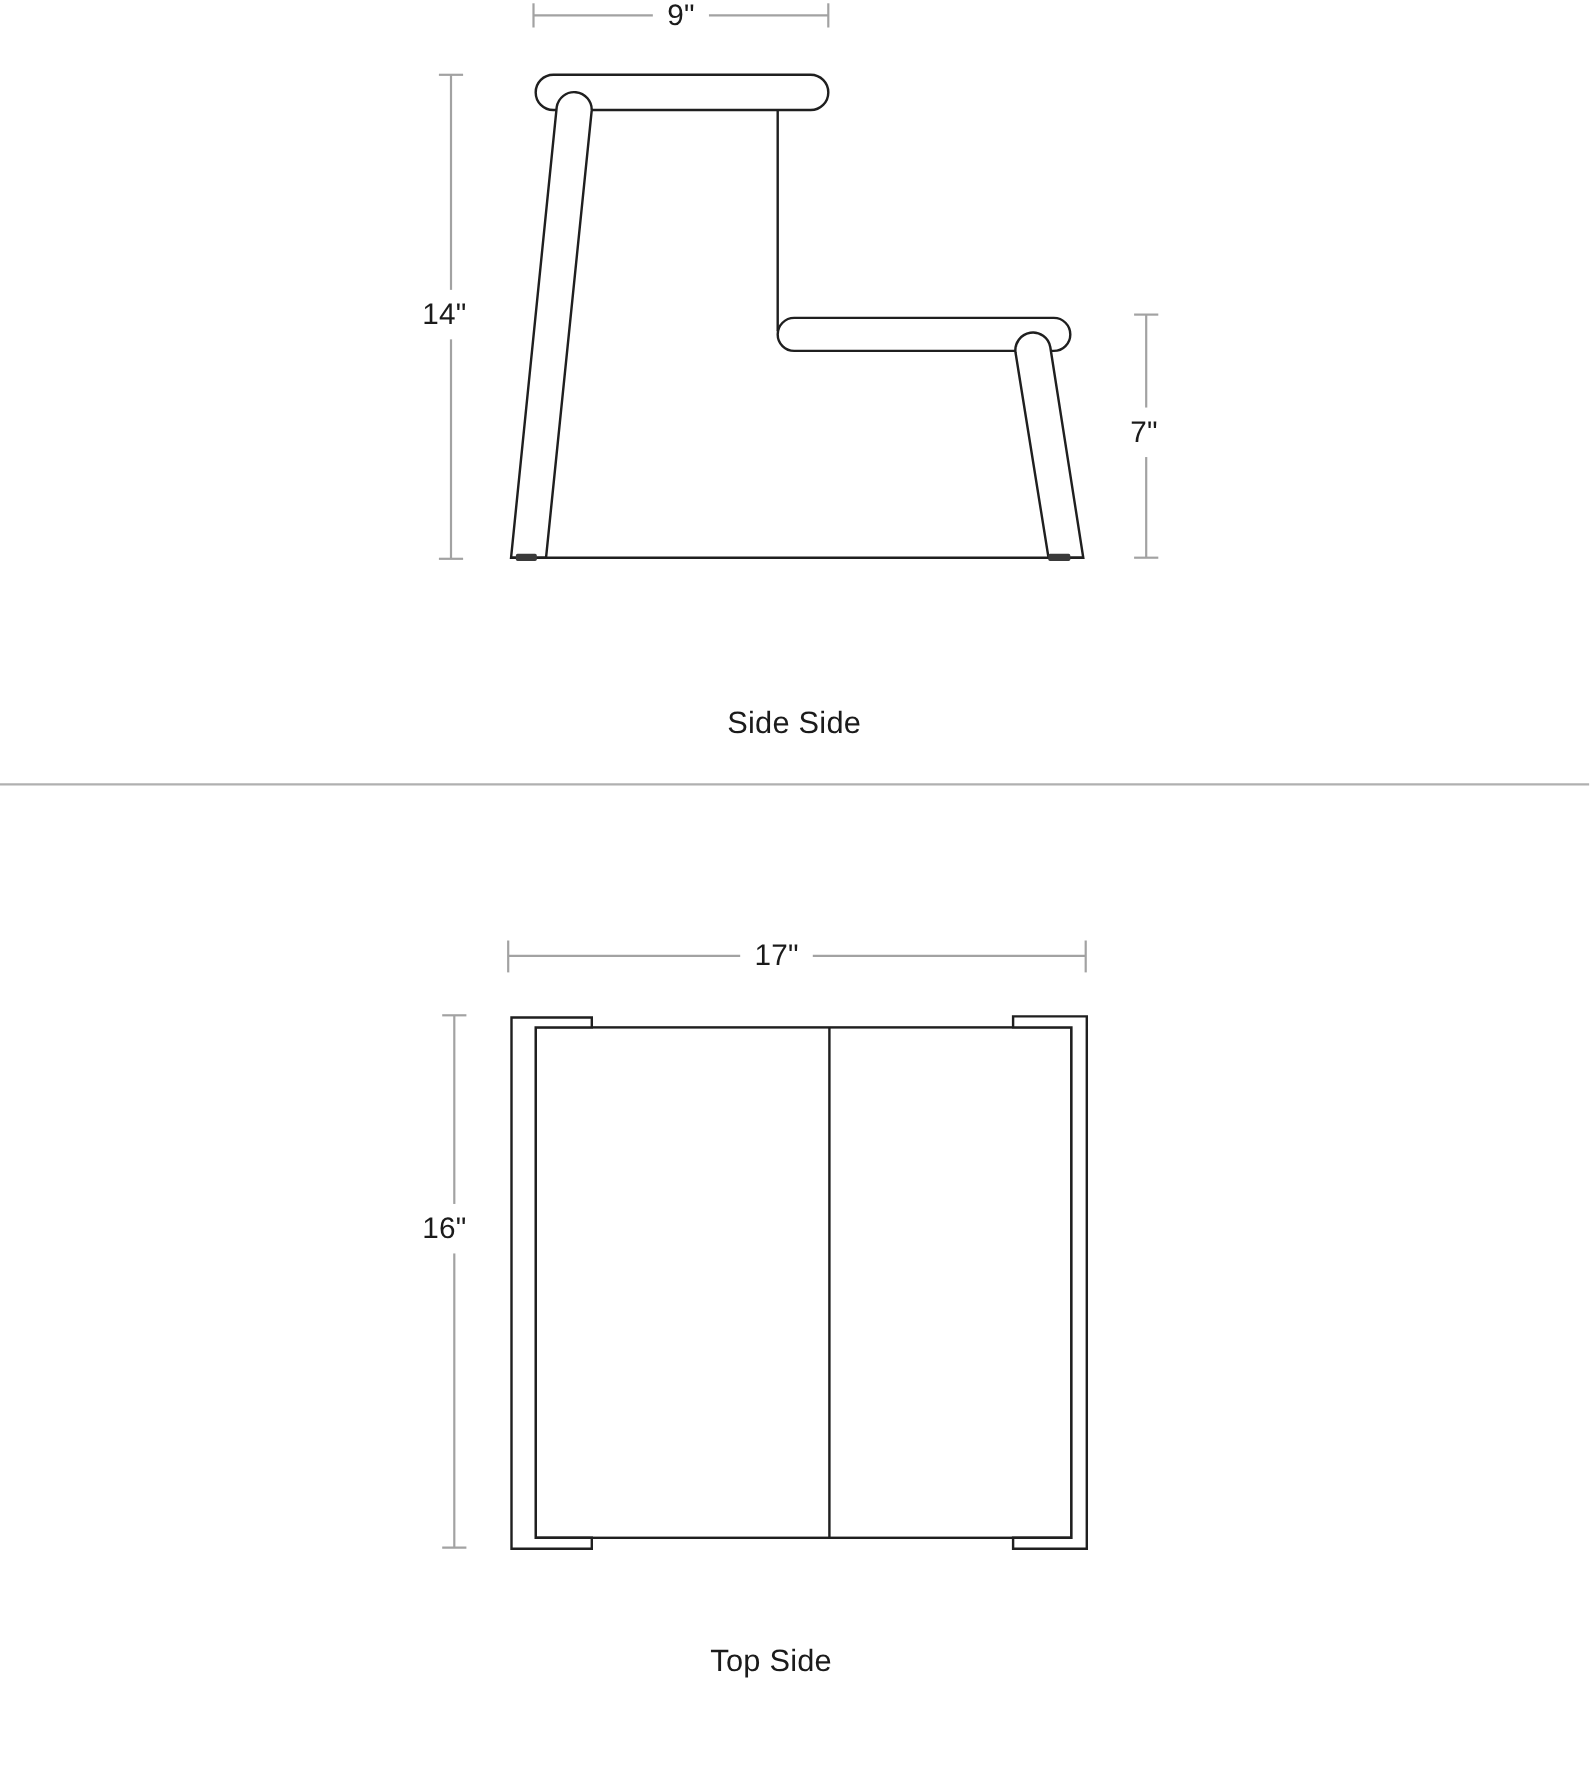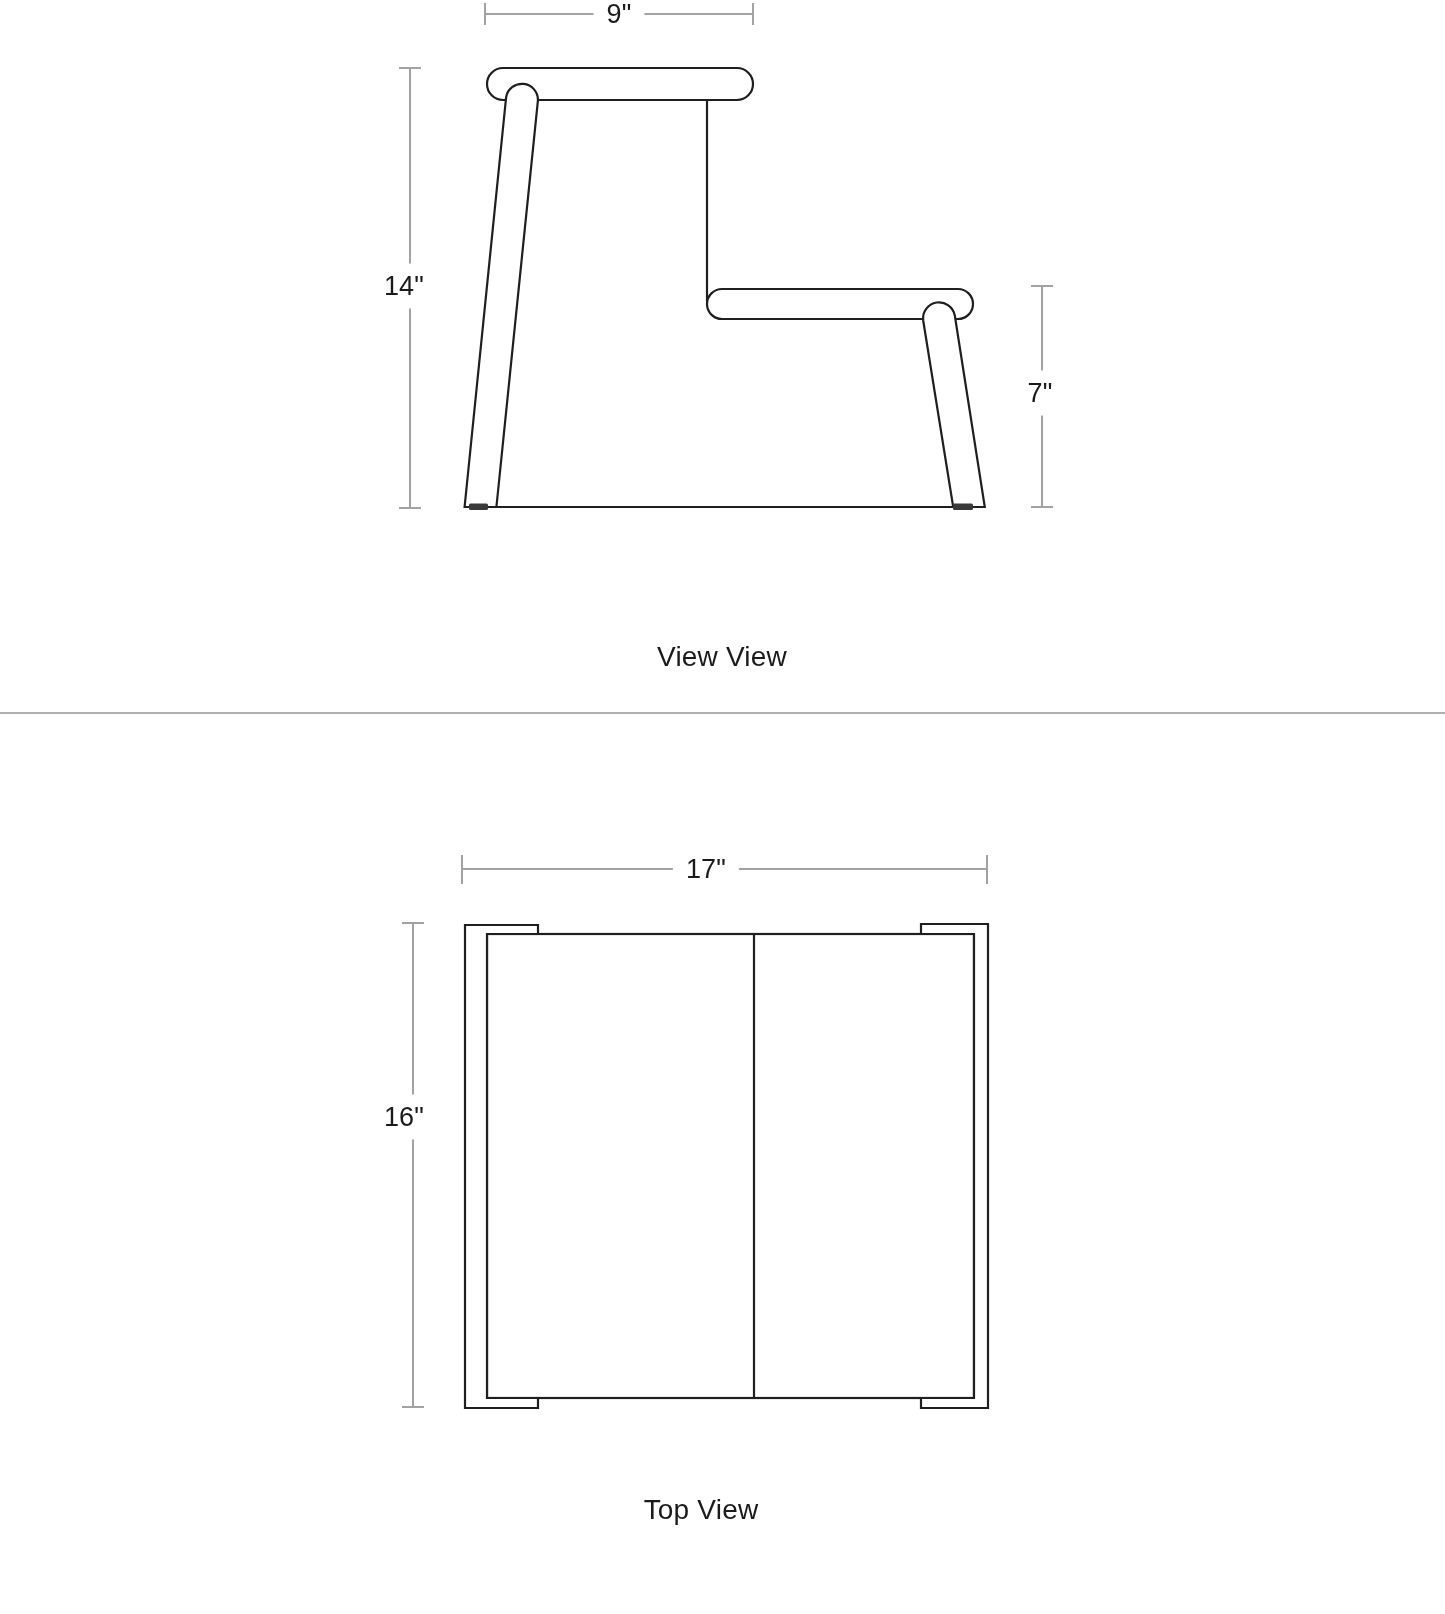--- a/index.html
+++ b/index.html
@@ -102,21 +102,21 @@
       <path d="M 921 924 L 988 924 L 988 1408 L 921 1408 L 921 1398 L 974 1398 L 974 934 L 921 934 Z"></path>
     </g>
   </svg>
 
   <div class="dim-label" style="left:619px; top:14px;">9"</div>
 
   <div class="dim-label vert" style="left:404px; top:286px;">14"</div>
 
   <div class="dim-label vert" style="left:1040px; top:393px;">7"</div>
 
-  <div class="view-title" style="left:722px; top:657px;">View View</div>
+  <div class="view-title" style="left:722px; top:657px;">Side Side</div>
 
   <div class="dim-label" style="left:706px; top:869px;">17"</div>
 
   <div class="dim-label vert" style="left:404px; top:1117px;">16"</div>
 
-  <div class="view-title" style="left:701px; top:1510px;">Top View</div>
+  <div class="view-title" style="left:701px; top:1510px;">Top Side</div>
 
 </div>
 
 </body></html>

